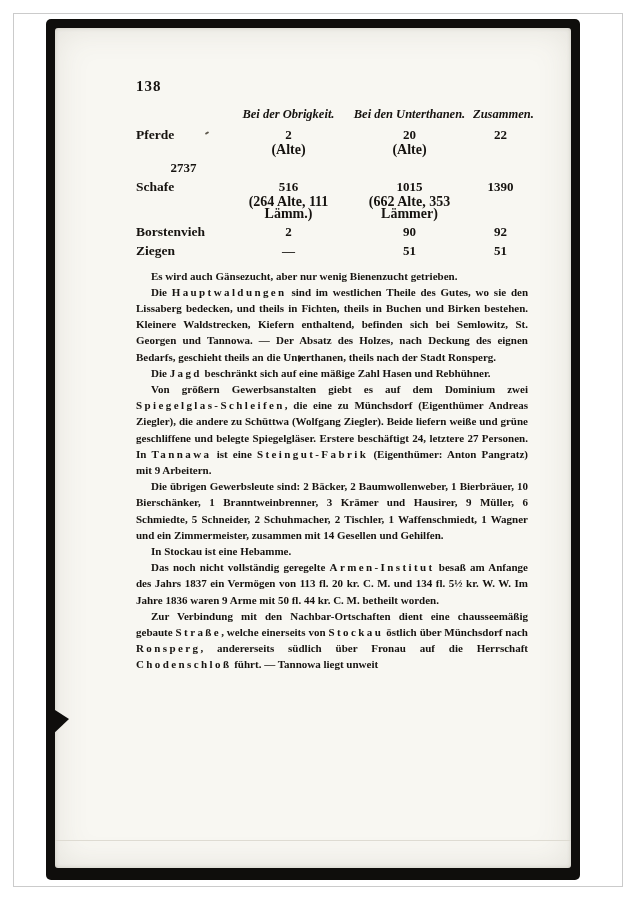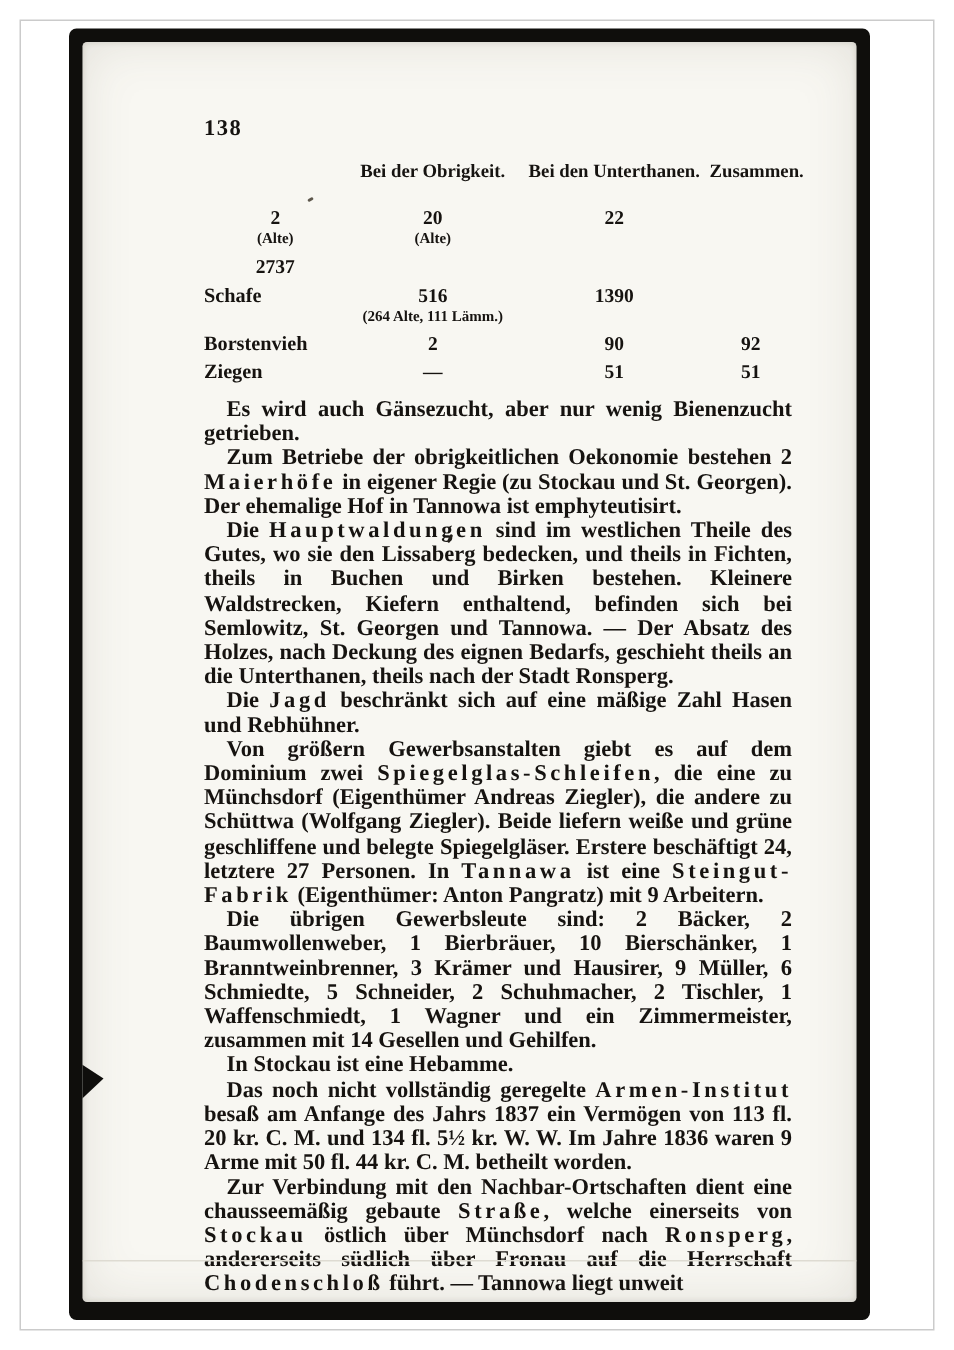--- a/index.html
+++ b/index.html
@@ -47,33 +47,33 @@
     font-size: 15px;
     letter-spacing: 1px;
     margin-bottom: 12px;
   }
 
   
   .trow, .thead {
     display: grid;
     grid-template-columns: 95px 115px 127px 55px;
   }
-  .thead { margin-bottom: 15px; }
+  .thead { margin-bottom: 5px; font-style: italic; }
   .th { text-align: center; font-size: 12.5px; white-space: nowrap; }
   .trow { margin-bottom: 3px; }
   .lbl { font-size: 13.5px; }
   .cell { text-align: center; }
   .num { font-size: 13px; }
-  .note { font-size: 10px; line-height: 12.5px; margin-top: 1px; }
+  .note { font-size: 14px; line-height: 12.5px; margin-top: 1px; }
 
   
   .body-text { margin-top: 9px; }
   .body-text p {
     margin: 0;
-    font-size: 15px;
+    font-size: 11px;
     line-height: 16.2px;
     text-align: justify;
     text-indent: 15px;
   }
   .sperr { letter-spacing: 2.4px; }
 
   
   .scan-notch {
     position: absolute; left: -3px; top: 680px;
     width: 0; height: 0;
@@ -120,20 +120,21 @@
 
         <div>
           <div class="thead">
             <div class="th"></div>
             <div class="th">Bei der Obrigkeit.</div>
             <div class="th">Bei den Unterthanen.</div>
             <div class="th">Zusammen.</div>
           </div>
 
           <div class="trow">
+            <div class="lbl">Pferde</div>
             <div class="cell">
               <div class="num">2</div>
               <div class="note">(Alte)</div>
             </div>
             <div class="cell">
               <div class="num">20</div>
               <div class="note">(Alte)</div>
             </div>
             <div class="cell">
               <div class="num">22</div>
@@ -146,20 +147,24 @@
             </div>
           </div>
 
           <div class="trow">
             <div class="lbl">Schafe</div>
             <div class="cell">
               <div class="num">516</div>
               <div class="note">(264 Alte, 111 Lämm.)</div>
             </div>
             <div class="cell">
+              <div class="num">1015</div>
+              <div class="note">(662 Alte, 353 Lämmer)</div>
+            </div>
+            <div class="cell">
               <div class="num">1390</div>
             </div>
           </div>
 
           <div class="trow">
             <div class="lbl">Borstenvieh</div>
             <div class="cell">
               <div class="num">2</div>
             </div>
             <div class="cell">
@@ -180,21 +185,20 @@
             </div>
             <div class="cell">
               <div class="num">51</div>
             </div>
           </div>
         </div>
 
         <div class="body-text">
           <p><span>Es wird auch Gänsezucht, aber nur wenig Bienenzucht getrieben.</span></p>
 
-          <p><span>Zum Betriebe der obrigkeitlichen Oekonomie bestehen 2 </span><span class="sperr">Maierhöfe</span><span> in eigener Regie (zu Stockau und St. Georgen). Der ehemalige Hof in Tannowa ist emphyteutisirt.</span></p>
 
           <p><span>Die </span><span class="sperr">Hauptwaldungen</span><span> sind im westlichen Theile des Gutes, wo sie den Lissaberg bedecken, und theils in Fichten, theils in Buchen und Birken bestehen. Kleinere Waldstrecken, Kiefern enthaltend, befinden sich bei Semlowitz, St. Georgen und Tannowa. — Der Absatz des Holzes, nach Deckung des eignen Bedarfs, geschieht theils an die Unterthanen, theils nach der Stadt Ronsperg.</span></p>
 
           <p><span>Die </span><span class="sperr">Jagd</span><span> beschränkt sich auf eine mäßige Zahl Hasen und Rebhühner.</span></p>
 
           <p><span>Von größern Gewerbsanstalten giebt es auf dem Dominium zwei </span><span class="sperr">Spiegelglas-Schleifen</span><span>, die eine zu Münchsdorf (Eigenthümer Andreas Ziegler), die andere zu Schüttwa (Wolfgang Ziegler). Beide liefern weiße und grüne geschliffene und belegte Spiegelgläser. Erstere beschäftigt 24, letztere 27 Personen. In </span><span class="sperr">Tannawa</span><span> ist eine </span><span class="sperr">Steingut-Fabrik</span><span> (Eigenthümer: Anton Pangratz) mit 9 Arbeitern.</span></p>
 
           <p><span>Die übrigen Gewerbsleute sind: 2 Bäcker, 2 Baumwollenweber, 1 Bierbräuer, 10 Bierschänker, 1 Branntweinbrenner, 3 Krämer und Hausirer, 9 Müller, 6 Schmiedte, 5 Schneider, 2 Schuhmacher, 2 Tischler, 1 Waffenschmiedt, 1 Wagner und ein Zimmermeister, zusammen mit 14 Gesellen und Gehilfen.</span></p>
 
           <p><span>In Stockau ist eine Hebamme.</span></p>

